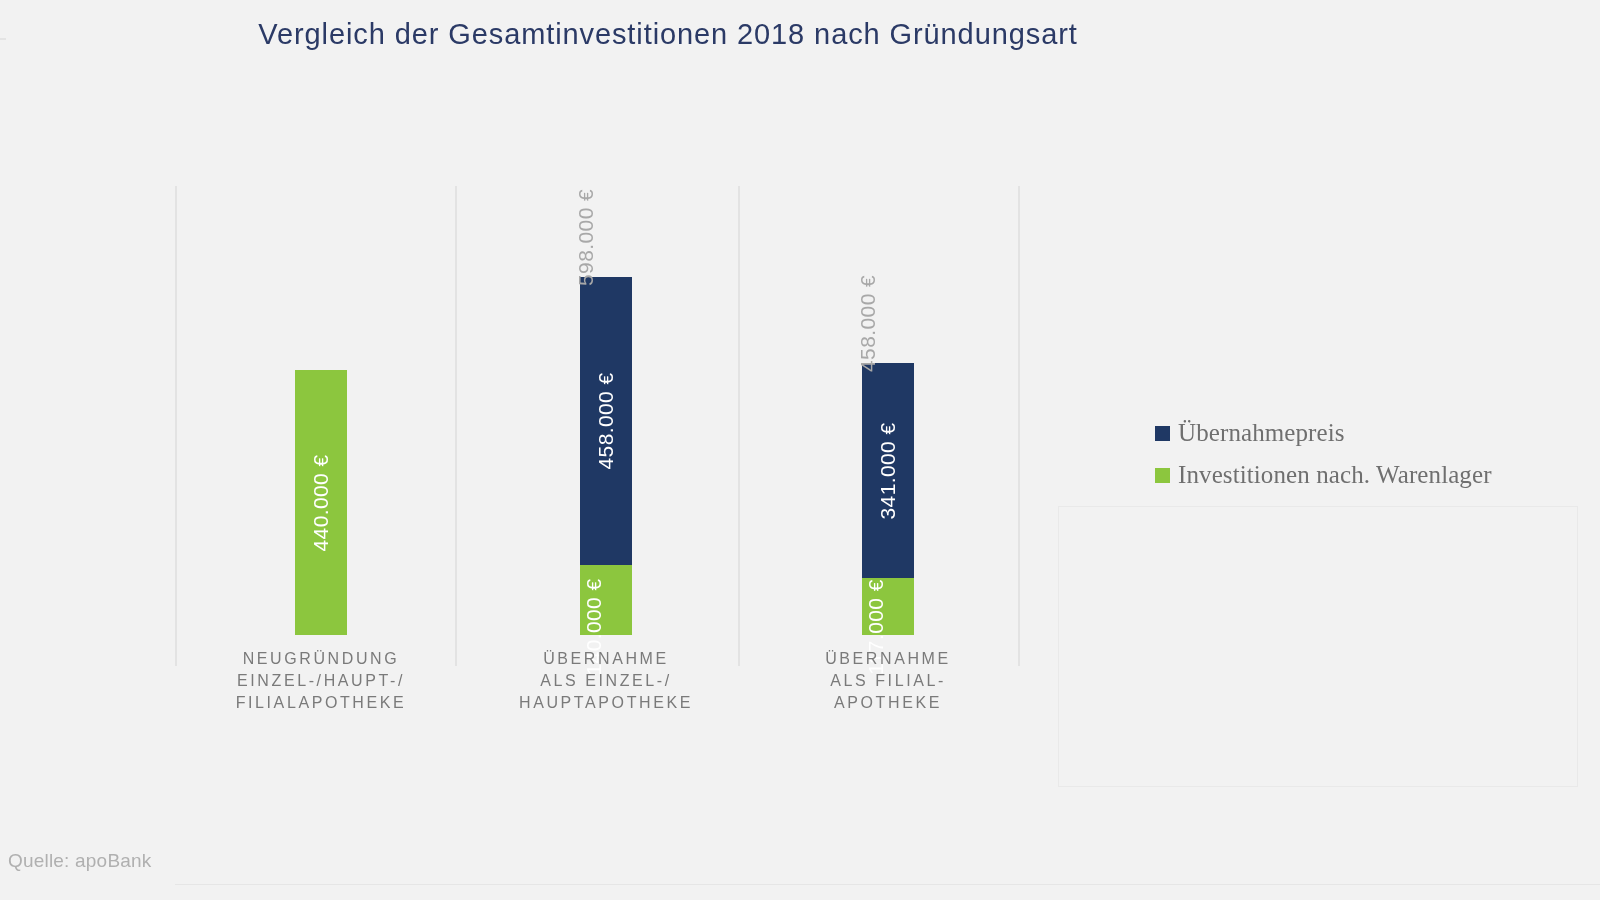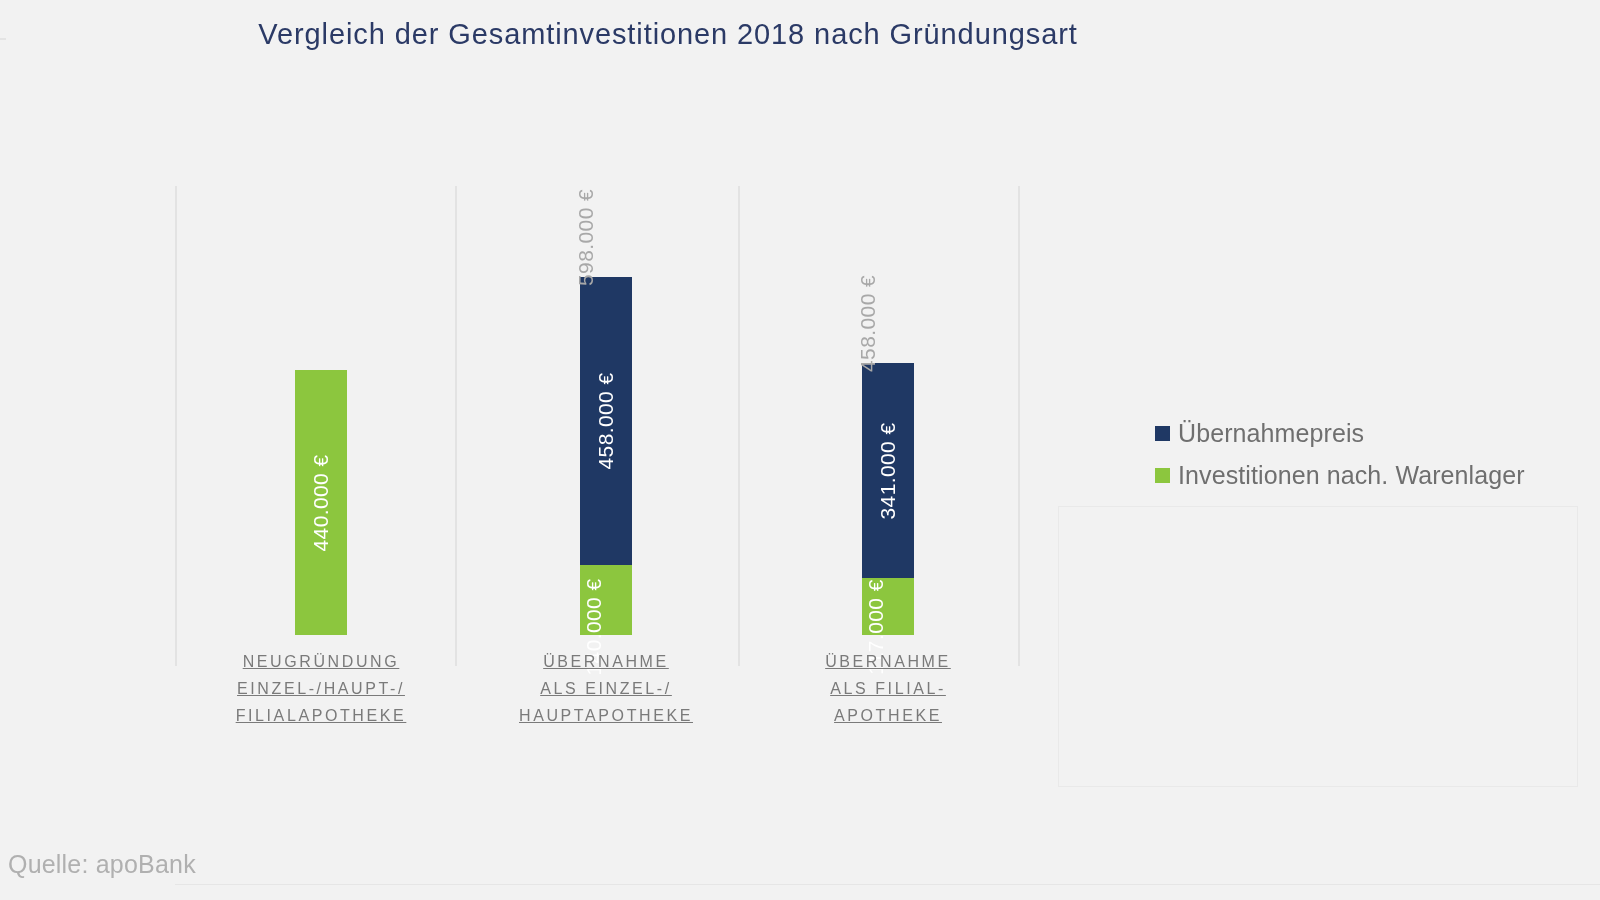--- a/index.html
+++ b/index.html
@@ -99,25 +99,24 @@
     transform: rotate(-90deg);
     transform-origin: left bottom;
   }
 
   
   .cat-label {
     position: absolute;
     top: 648px;
     text-align: center;
     font-size: 16px;
-    line-height: 27px;
+    line-height: 22px;
     letter-spacing: 2.6px;
     color: #7a7a7a;
     white-space: pre-line;
-    text-decoration: underline;
   }
 
   
   .legend {
     position: absolute;
     left: 1155px;
     top: 412px;
   }
 
   .legend-row {
@@ -131,39 +130,40 @@
     height: 15px;
     margin-right: 8px;
     flex: 0 0 auto;
   }
 
   .legend-text {
     font-size: 25px;
     color: #6f6f6f;
     white-space: nowrap;
     letter-spacing: 0.1px;
+    font-family: Liberation Serif, serif;
   }
 
   
   .ghost-frame {
     position: absolute;
     left: 1058px;
     top: 506px;
     width: 520px;
     height: 281px;
     border: 1px solid #e9e9e9;
     background: transparent;
   }
 
   
   .source {
     position: absolute;
     left: 8px;
     top: 850px;
-    font-size: 25px;
+    font-size: 19px;
     color: #b0b0b0;
     letter-spacing: 0.2px;
   }
 
   .footer-rule {
     position: absolute;
     left: 175px;
     top: 884px;
     width: 1425px;
     height: 1px;

